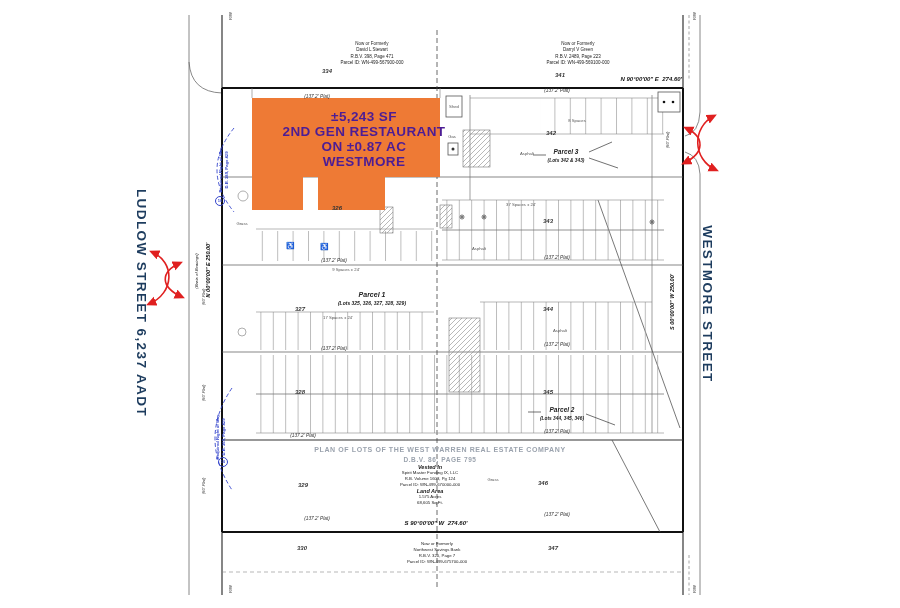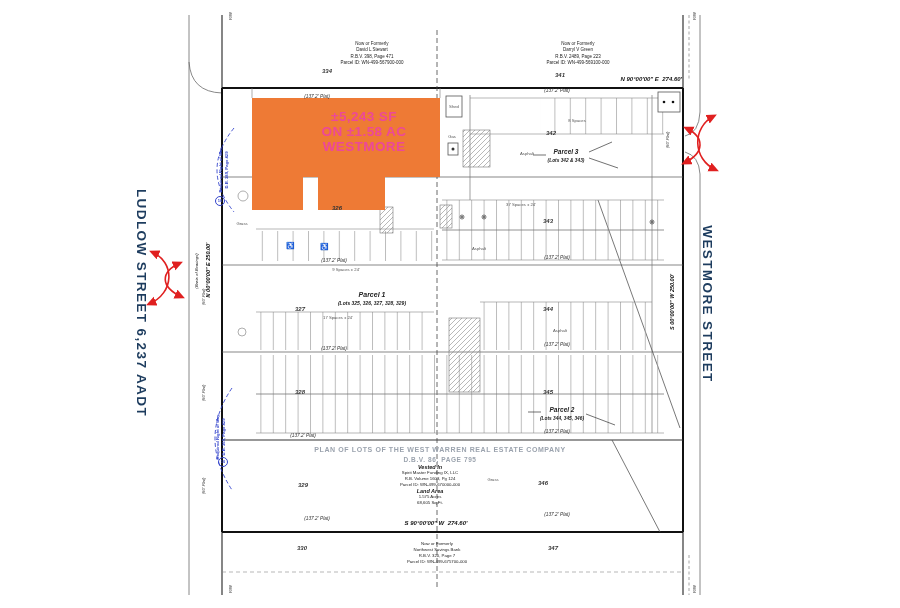--- a/index.html
+++ b/index.html
@@ -6,21 +6,21 @@
   .canvas{position:relative;width:900px;height:608px;background:#ffffff;overflow:hidden;
           font-family:"Liberation Sans",sans-serif;}
   .abs{position:absolute;white-space:nowrap;color:#222;}
   .c{transform:translate(-50%,-50%);}
   .r90{transform:translate(-50%,-50%) rotate(90deg);}
   .rm90{transform:translate(-50%,-50%) rotate(-90deg);}
   .it{font-style:italic;}
   .b{font-weight:bold;}
   .blk{position:absolute;text-align:center;transform:translateX(-50%);color:#222;}
   .street{font-size:13.5px;font-weight:bold;letter-spacing:1.4px;color:#1d3c5e;}
-  .banner{position:absolute;left:252px;top:109px;width:224px;text-align:center;color:#ec4899;
+  .banner{position:absolute;left:252px;top:109px;width:224px;text-align:center;color:#4c1d95;
           font-weight:bold;font-size:13.5px;line-height:15px;letter-spacing:.4px;}
   .banner span{display:block;}
   .lot{font-size:6px;font-style:italic;font-weight:bold;color:#333;}
   .plat{font-size:4.8px;font-style:italic;color:#333;}
   .micro{font-size:4.2px;color:#555;}
   .own{font-size:4.5px;line-height:1.4;color:#222;}
   .bear{font-size:6px;font-weight:bold;font-style:italic;color:#111;}
   .bluetxt{font-size:4.2px;line-height:1.35;color:#3344cc;font-weight:bold;text-align:center;}
   .badge{position:absolute;width:8px;height:8px;border:0.8px solid #3344cc;border-radius:50%;
          color:#3344cc;font-size:4px;line-height:8px;text-align:center;font-weight:bold;}
@@ -147,21 +147,22 @@
       <path d="M152,252 C175,262 175,293 149,304" marker-start="url(#ah)" marker-end="url(#ah)"></path>
       <path d="M180,263 C160,272 160,287 182,297" marker-start="url(#ah)" marker-end="url(#ah)"></path>
     </g>
   </svg>
 
   <div class="abs street r90" style="left:141px;top:303px;">LUDLOW STREET 6,237 AADT</div>
   <div class="abs street r90" style="left:707px;top:304px;">WESTMORE STREET</div>
 
   <div class="banner">
     <span>±5,243 SF</span>
-    <span>ON ±1.58 AC</span>
+    <span>2ND GEN RESTAURANT</span>
+    <span>ON ±0.87 AC</span>
     <span>WESTMORE</span>
   </div>
 
   <div class="blk own" style="left:372px;top:41px;">
     <div>Now or Formerly</div>
     <div>David L Stewart</div>
     <div>R.B.V. 398, Page 471</div>
     <div>Parcel ID: WN-499-567900-000</div>
   </div>
   <div class="blk own" style="left:578px;top:41px;">

